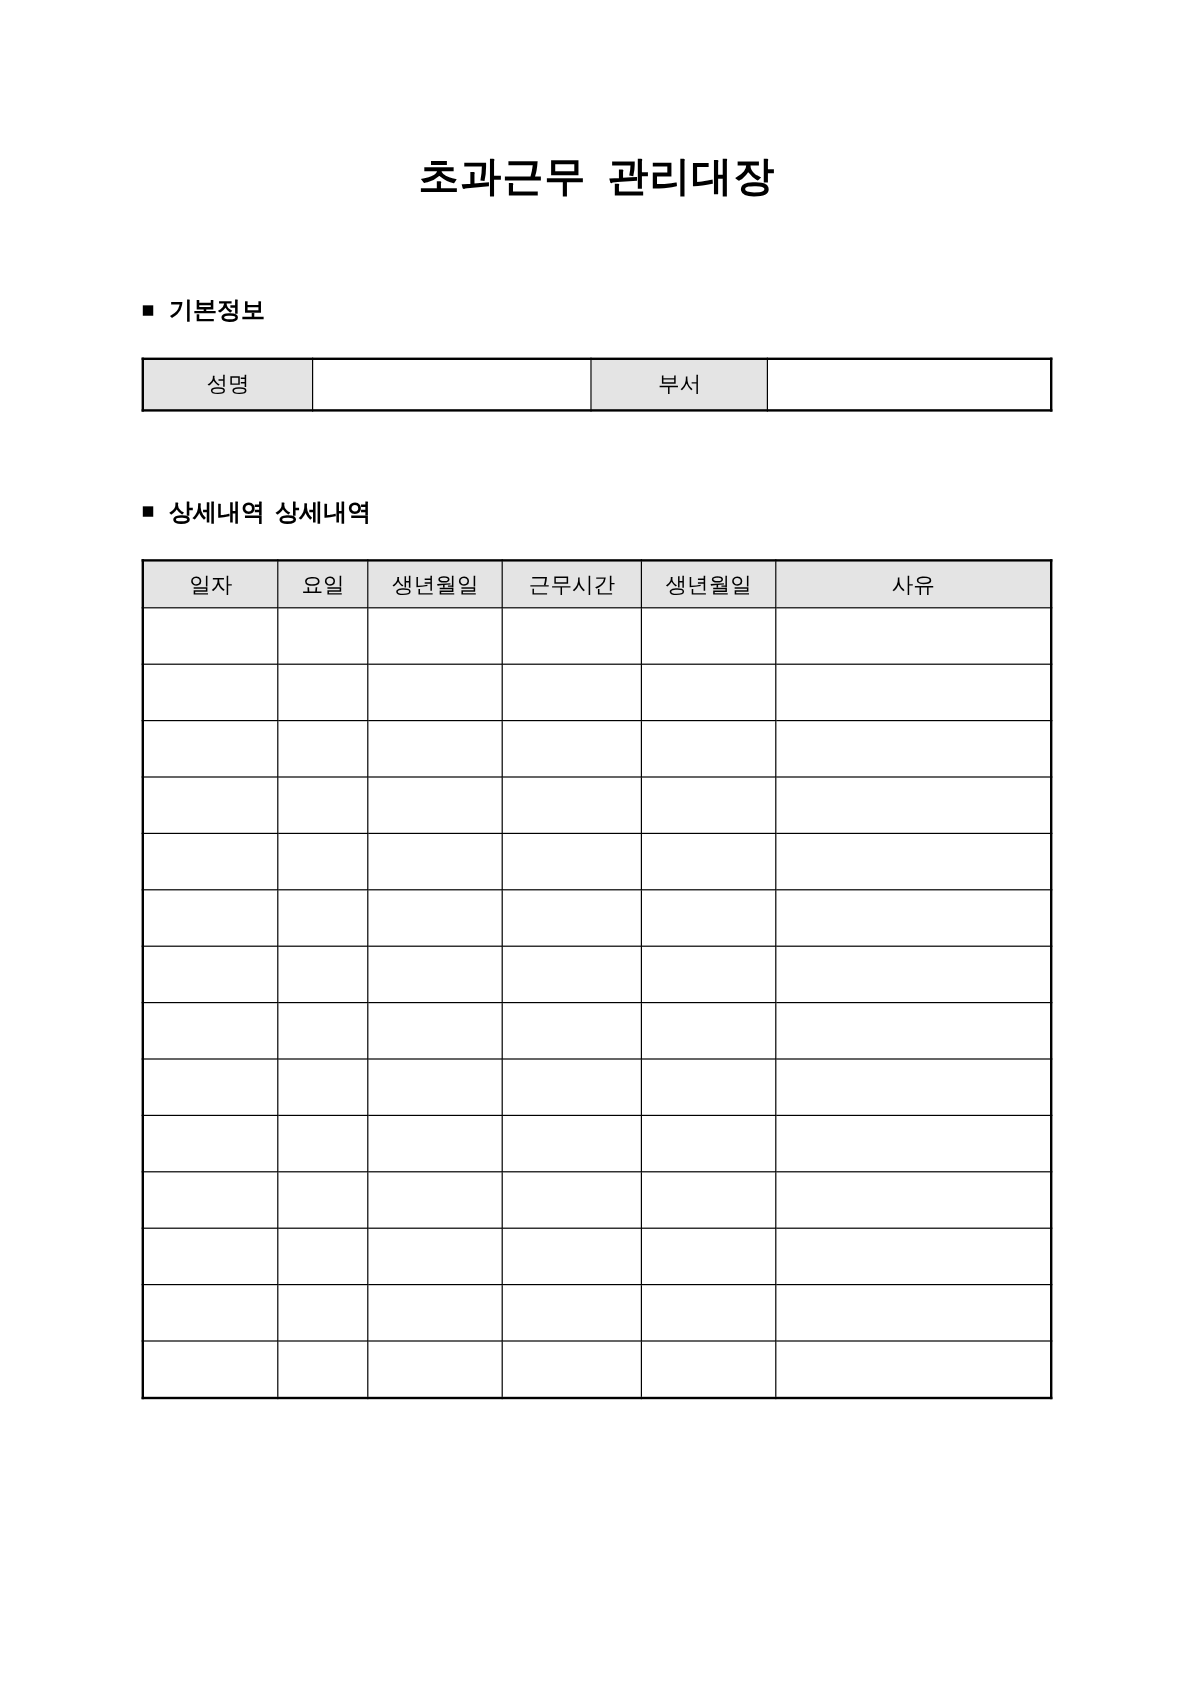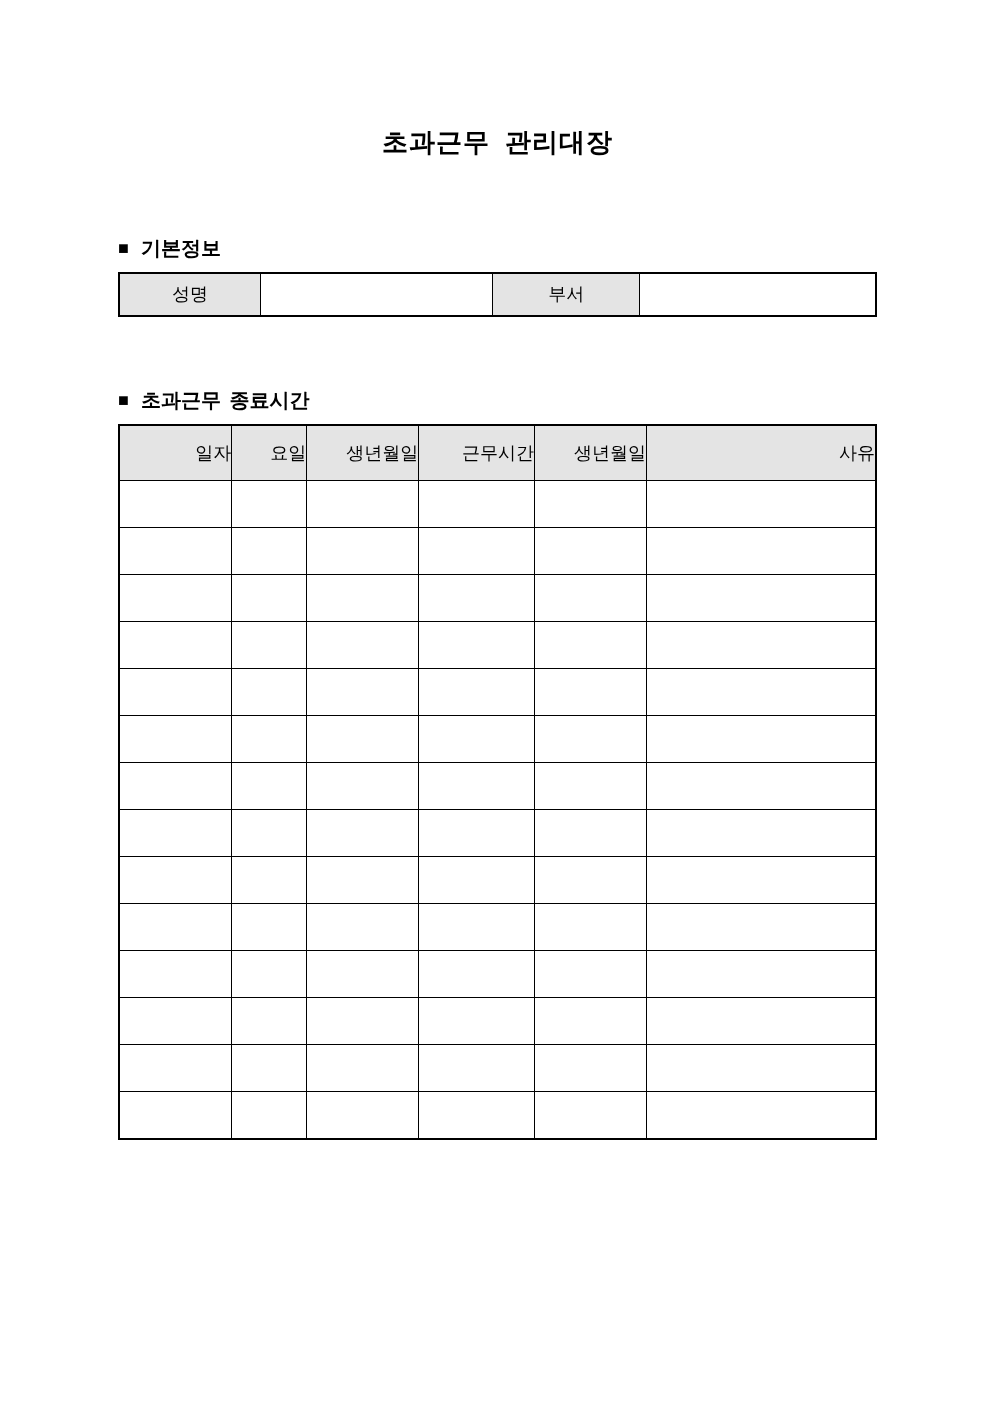--- a/index.html
+++ b/index.html
@@ -24,21 +24,21 @@
   }
   .content {
     position: absolute;
     left: 118px;
     top: 0;
     width: 759px;
   }
   .doc-title {
     padding-top: 126px;
     text-align: center;
-    font-size: 26px;
+    font-size: 34px;
     font-weight: bold;
     letter-spacing: 1px;
     word-spacing: 7px;
     line-height: 1.25;
     color: #000;
   }
   .section-heading {
     display: flex;
     align-items: center;
     font-size: 20px;
@@ -50,35 +50,35 @@
     font-size: 18px;
     margin-right: 12px;
     line-height: 1;
   }
   .section-heading.first { margin-top: 76px; }
   .section-heading.second { margin-top: 70px; }
   table {
     width: 100%;
     border-collapse: collapse;
     table-layout: fixed;
-    margin-top: 10px;
+    margin-top: 26px;
     border: 2px solid var(--border-color);
   }
   td, th {
     border: 1px solid var(--border-color);
     font-size: 18px;
     font-weight: normal;
     text-align: center;
     vertical-align: middle;
     color: #000;
     overflow: hidden;
   }
   .basic-table td { height: 43px; }
   .basic-table td.label-cell { background: var(--cell-header-bg); }
-  .detail-table th { height: 56px; background: var(--cell-header-bg); text-align: right; }
+  .detail-table th { height: 40px; background: var(--cell-header-bg); }
   .detail-table td { height: 47px; }
 </style>
 </head>
 <body>
 
 <div class="page">
   <div class="content">
 
     <h1 class="doc-title">초과근무 관리대장</h1>
 
@@ -99,21 +99,21 @@
             <td class="label-cell">성명</td>
             <td class="value-cell"></td>
             <td class="label-cell">부서</td>
             <td class="value-cell"></td>
           </tr>
         </tbody>
     </table>
 
     <div class="section-heading second">
       <span class="bullet">■</span>
-      <span>초과근무 종료시간</span>
+      <span>상세내역 상세내역</span>
     </div>
 
     <table class="detail-table">
       <colgroup>
         <col style="width:14.9%">
         <col style="width:9.9%">
         <col style="width:14.8%">
         <col style="width:15.3%">
         <col style="width:14.8%">
         <col style="width:30.3%">

